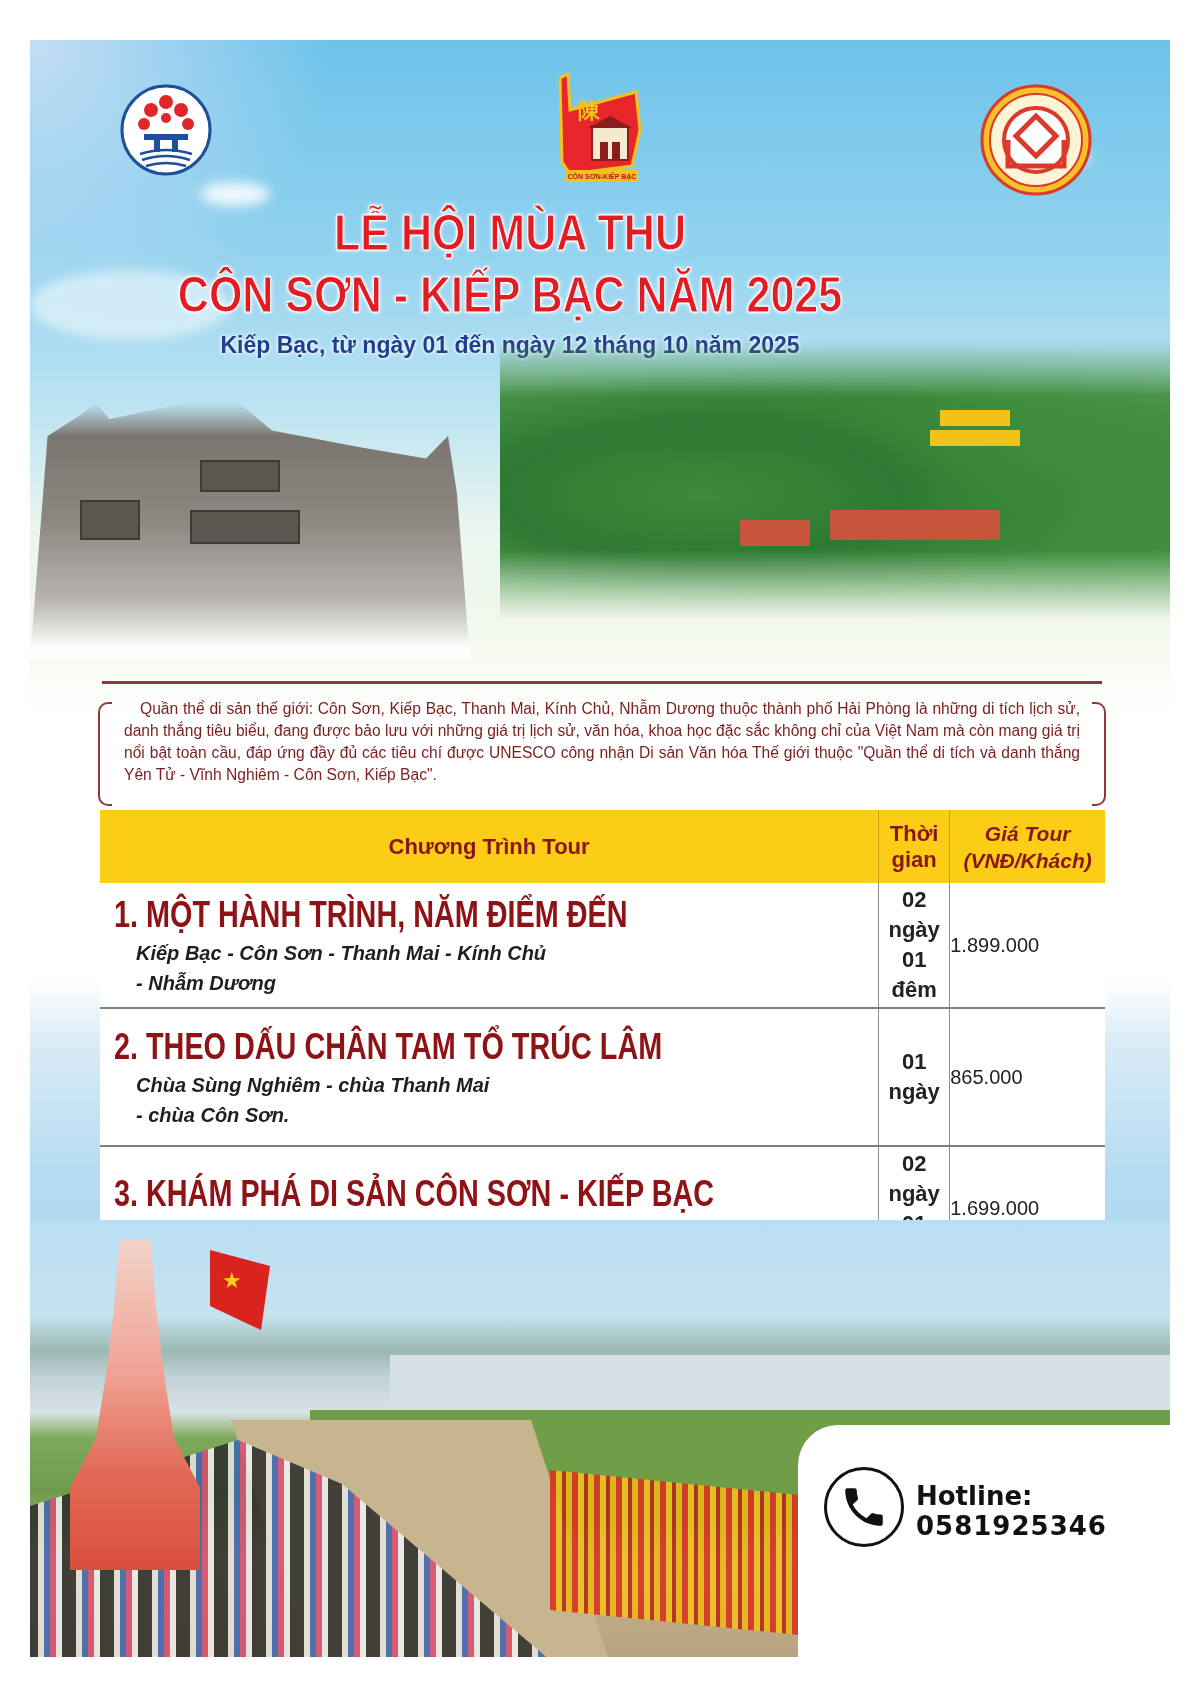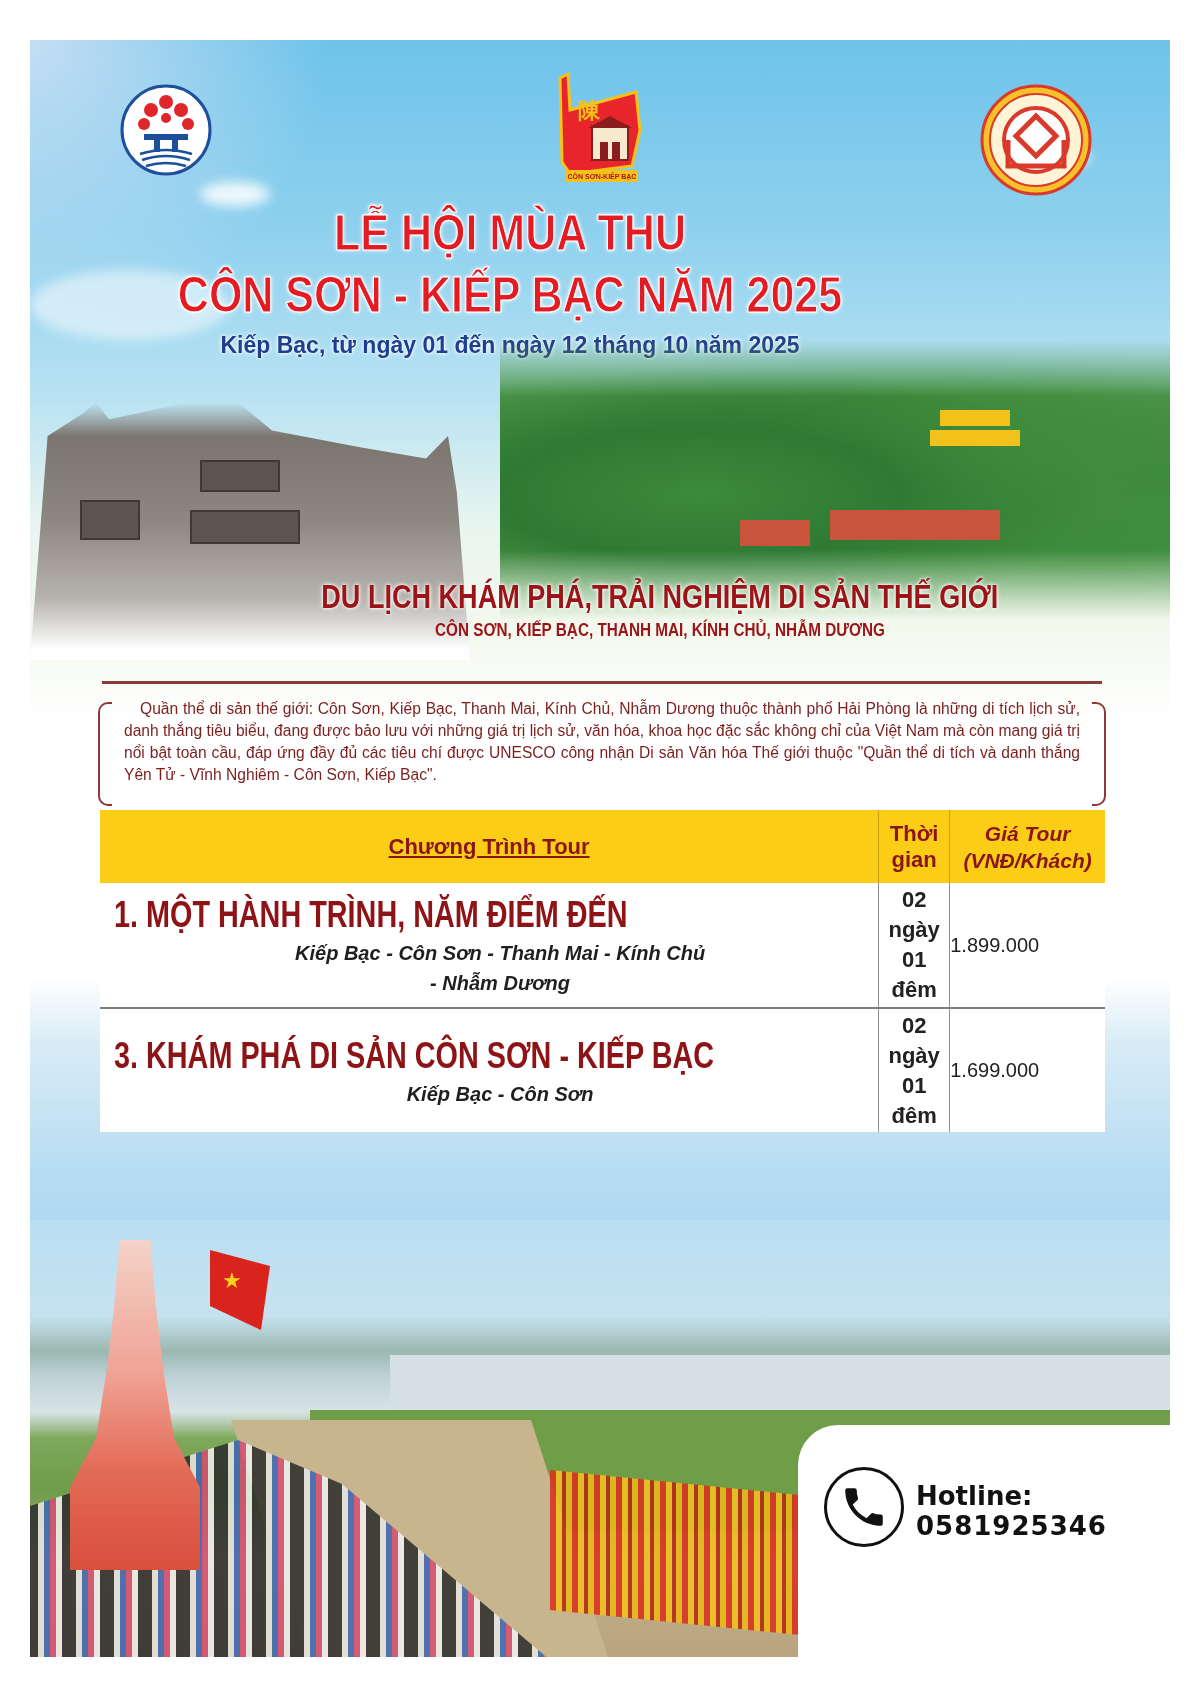--- a/index.html
+++ b/index.html
@@ -108,21 +108,21 @@
     .col-program { width: 632px; padding: 10px 14px 10px 14px; }
     .col-time { width: 132px; text-align: center; font-size: 22px; font-weight: 700; color: #222; line-height: 30px; }
     .col-price { width: 241px; text-align: left; font-size: 20px; color: #222; }
     .tour-name {
       font-size: 36px; font-weight: 700; color: #8e1316; line-height: 44px;
       white-space: nowrap; transform: scaleX(0.8); transform-origin: left center;
       width: 125%;
     }
     .tour-route {
       font-size: 20px; font-style: italic; font-weight: 700; color: #1f1f1f;
-      line-height: 28px; padding-left: 22px; margin-top: 2px; text-align: center;
+      line-height: 28px; padding-left: 22px; margin-top: 2px;
     }
     .row1 td { height: 118px; }
     .row2 td { height: 138px; }
     .row3 td { height: 124px; }
 
     
     .festival-img {
       position: absolute; left: 0; top: 1180px; width: 1140px; height: 437px; overflow: hidden;
       background: linear-gradient(180deg, #b9def3 0%, #c6e2ef 22%, #9bb8b0 30%, #bfd2d8 36%, #d8e3e6 44%, #7ea85a 50%, #6e9c4a 62%, #c2b08a 78%, #b9a47f 100%);
     }
@@ -213,52 +213,59 @@
     <div class="gate-panel" style="left:170px;top:80px;width:80px;height:32px;"></div>
     <div class="gate-panel" style="left:160px;top:130px;width:110px;height:34px;"></div>
   </div>
   <div class="temple-img">
     <div class="pagoda-roof" style="left:440px;top:70px;width:70px;height:16px;"></div>
     <div class="pagoda-roof" style="left:430px;top:90px;width:90px;height:16px;"></div>
     <div class="roof" style="left:240px;top:180px;width:70px;height:26px;"></div>
     <div class="roof" style="left:330px;top:170px;width:170px;height:30px;"></div>
   </div>
 
-  <div class="subtitle-block">
-    <div class="subtitle-main">DU LỊCH KHÁM PHÁ,TRẢI NGHIỆM DI SẢN THẾ GIỚI</div>
-    <div class="subtitle-sub">CÔN SƠN, KIẾP BẠC, THANH MAI, KÍNH CHỦ, NHẪM DƯƠNG</div>
-  </div>
 
   <div class="desc-box">
     <p class="desc-text">Quần thể di sản thế giới: Côn Sơn, Kiếp Bạc, Thanh Mai, Kính Chủ, Nhẫm Dương thuộc thành phố Hải Phòng là những di tích lịch sử, danh thắng tiêu biểu, đang được bảo lưu với những giá trị lịch sử, văn hóa, khoa học đặc sắc không chỉ của Việt Nam mà còn mang giá trị nổi bật toàn cầu, đáp ứng đầy đủ các tiêu chí được UNESCO công nhận Di sản Văn hóa Thế giới thuộc "Quần thể di tích và danh thắng Yên Tử - Vĩnh Nghiêm - Côn Sơn, Kiếp Bạc".</p>
   </div>
 
   <table class="tour-table">
     <thead>
       <tr>
-        <th style="width:632px;text-decoration:underline;">Chương Trình Tour</th>
+        <th style="width:632px;">Chương Trình Tour</th>
         <th style="width:132px;margin-top:32px;">Thời gian</th>
         <th style="width:241px;font-style:italic;">
           <div>Giá Tour</div>
           <div>(VNĐ/Khách)</div>
         </th>
       </tr>
     </thead>
     <tbody>
       <tr class="row1">
         <td class="col-program">
           <div class="tour-name">1. MỘT HÀNH TRÌNH, NĂM ĐIỂM ĐẾN</div>
           <div class="tour-route">Kiếp Bạc - Côn Sơn - Thanh Mai - Kính Chủ</div>
           <div class="tour-route">- Nhẫm Dương</div>
         </td>
         <td class="col-time">
           <div>02 ngày</div>
           <div>01 đêm</div>
         </td>
         <td class="col-price">1.899.000</td>
+      </tr>
+      <tr class="row2">
+        <td class="col-program">
+          <div class="tour-name">2. THEO DẤU CHÂN TAM TỔ TRÚC LÂM</div>
+          <div class="tour-route">Chùa Sùng Nghiêm - chùa Thanh Mai</div>
+          <div class="tour-route">- chùa Côn Sơn.</div>
+        </td>
+        <td class="col-time">
+          <div>01 ngày</div>
+        </td>
+        <td class="col-price">865.000</td>
       </tr>
       <tr class="row3">
         <td class="col-program">
           <div class="tour-name">3. KHÁM PHÁ DI SẢN CÔN SƠN - KIẾP BẠC</div>
           <div class="tour-route">Kiếp Bạc - Côn Sơn</div>
         </td>
         <td class="col-time">
           <div>02 ngày</div>
           <div>01 đêm</div>
         </td>

